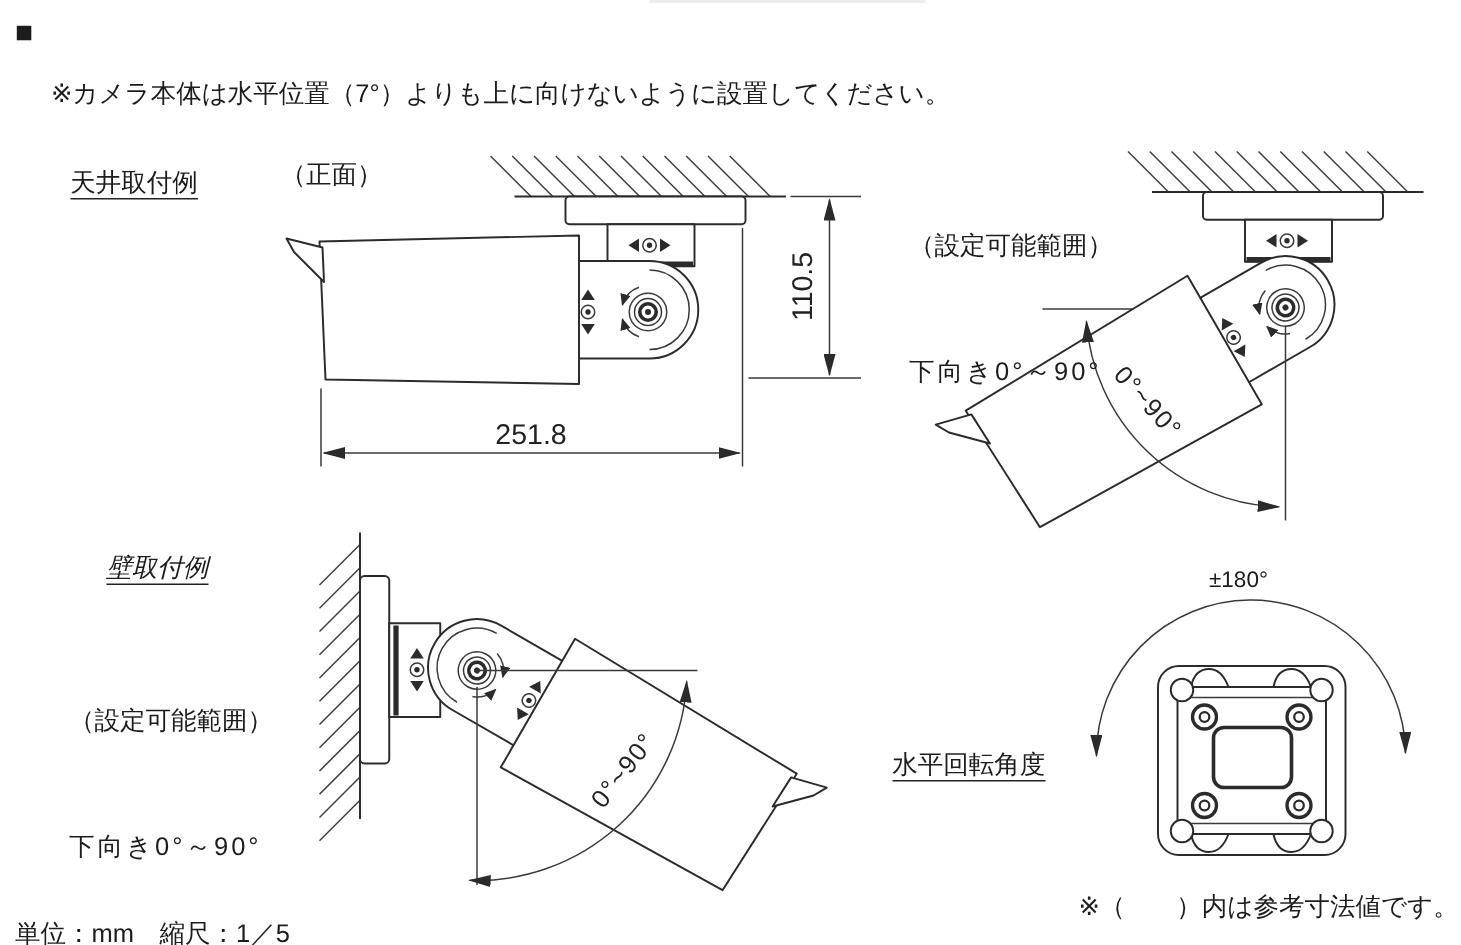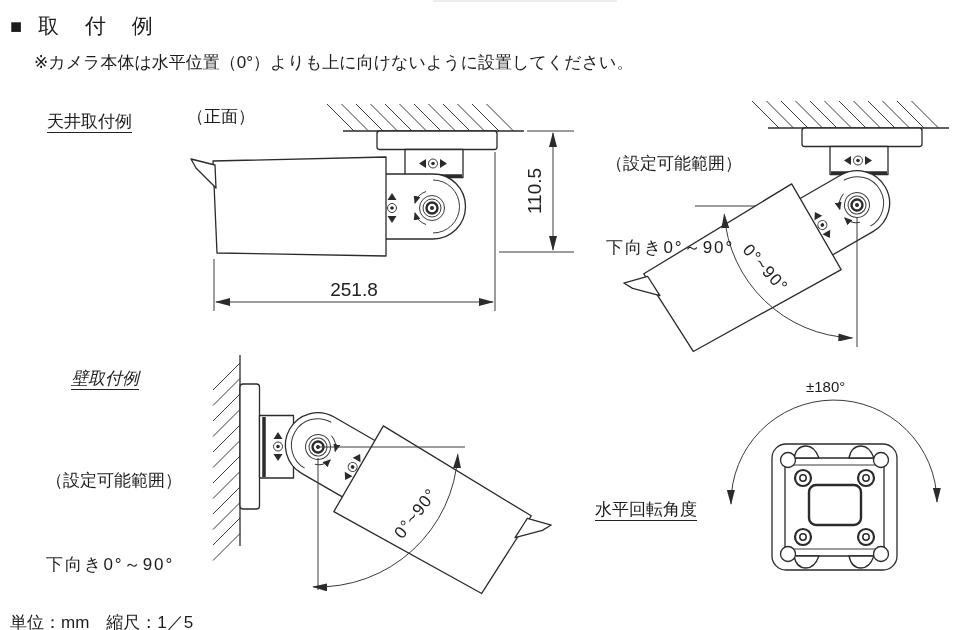--- a/index.html
+++ b/index.html
@@ -172,24 +172,23 @@
         <circle cx="866" cy="537" r="8" fill="#fff" stroke="#2b2b2b" stroke-width="2.2"></circle>
         <circle cx="866" cy="537" r="3.2" fill="none" stroke="#2b2b2b" stroke-width="1.5"></circle>
       </g>
       <rect x="809" y="485" width="52" height="40" rx="7" fill="#fff" stroke="#2b2b2b" stroke-width="2.4"></rect>
       <path class="thin" d="M 731 504 A 103 103 0 0 1 937 502" marker-start="url(#arw)" marker-end="url(#arw)"></path>
     </g>
   </svg>
 
   <div class="title-row">
     <span class="bullet">■</span>
-    <span class="title-txt">取 付 例</span>
-  </div>
-
-  <div class="t" style="left:34px;top:50px;">※カメラ本体は水平位置（0°）よりも上に向けないように設置してください。</div>
+  </div>
+
+  <div class="t" style="left:34px;top:50px;">※カメラ本体は水平位置（7°）よりも上に向けないように設置してください。</div>
 
   <div class="t" style="left:28px;top:83px;">
     <span class="u">天井取付例</span>
   </div>
 
   <div class="t" style="left:187px;top:104px;">（正面）</div>
 
   <div class="t range-block" style="left:606px;top:100px;">
     <div>（設定可能範囲）</div>
     <div class="range-val">下向き0°～90°</div>
@@ -203,16 +202,17 @@
     <div>（設定可能範囲）</div>
     <div class="range-val">下向き0°～90°</div>
   </div>
 
   <div class="t" style="left:576px;top:471px;">
     <span class="u">水平回転角度</span>
   </div>
 
   <div class="t big" style="left:806px;top:376px;">±180°</div>
 
+  <div class="t" style="left:719px;top:592px;">※（　　）内は参考寸法値です。</div>
 
   <div class="t" style="left:10px;top:610px;">単位：mm　縮尺：1／5</div>
 
 </div>
 
 </body></html>

